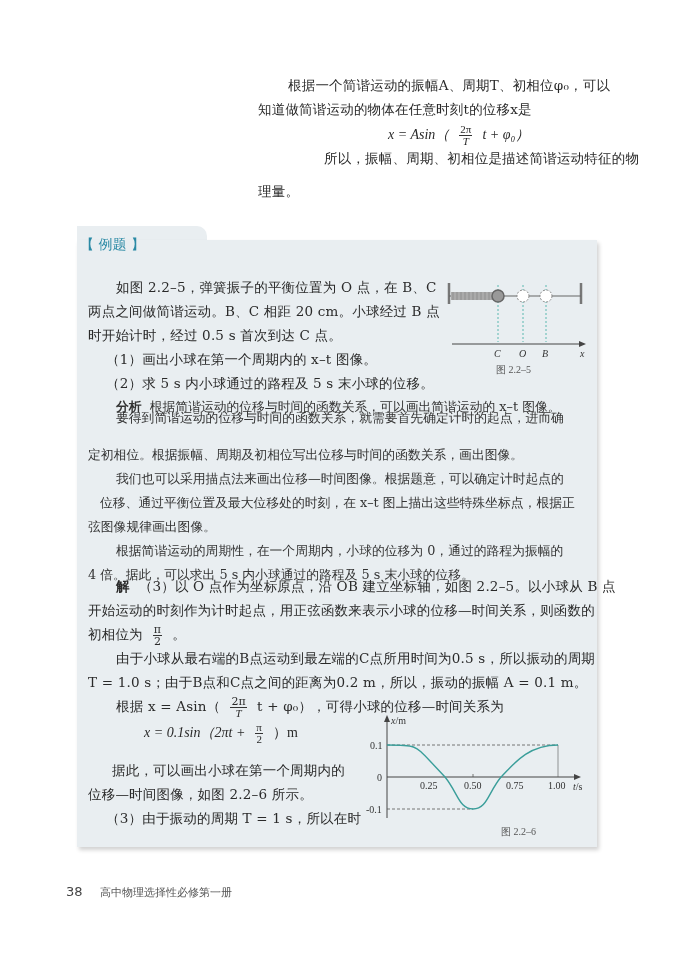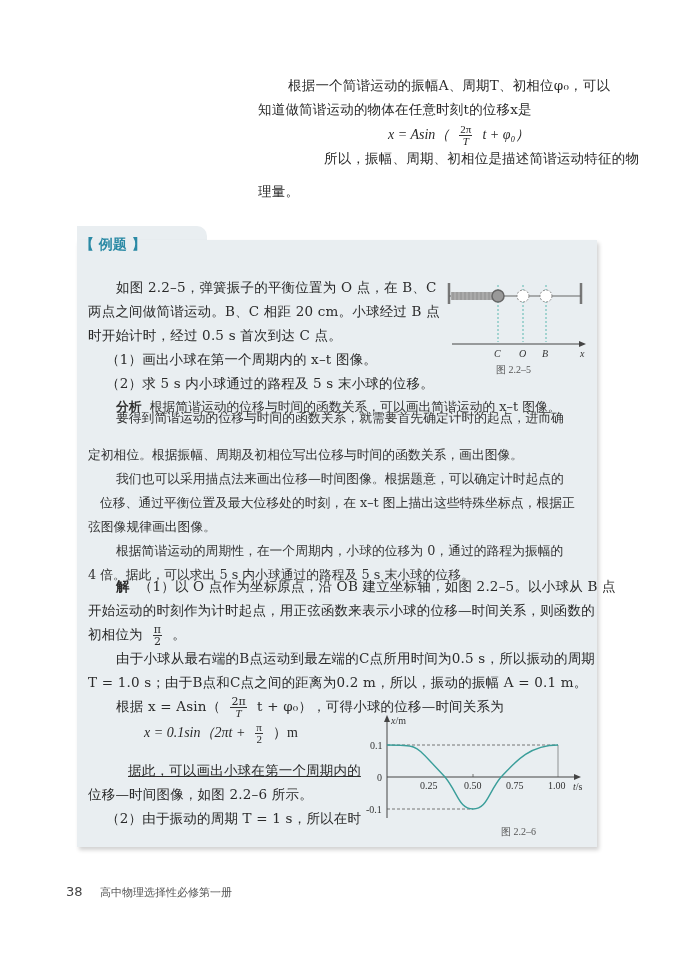--- a/index.html
+++ b/index.html
@@ -11,21 +11,21 @@
   .frac { display:inline-block; vertical-align:middle; text-align:center; font-size:11px; line-height:11px; margin:0 10px; }
   .frac span { display:block; }
   .frac .num { border-bottom:1px solid #333; padding:0 1px; }
   .formula { font-family:"Liberation Serif",serif; font-size:14px; }
 
   .box { left:77px; top:240px; width:520px; height:607px; background:#e9eef1;
          box-shadow:2px 3px 4px rgba(0,0,0,0.18); }
   .tab { left:77px; top:226px; width:130px; height:16px; background:#e9eef1;
          border-top-right-radius:10px; }
   .tab-label { left:80px; top:236px; color:#2b8aa5; font-family:"DejaVu Sans","Liberation Sans",sans-serif;
-               font-size:14px; font-weight:bold; }
+               font-size:14px; font-weight:normal; }
   .kai { font-family:"DejaVu Serif",serif; font-size:12.8px; line-height:24px; white-space:nowrap; color:#333; }
   .bold { font-family:"DejaVu Sans",sans-serif; font-weight:bold; }
   .caption { font-size:10px; color:#555; font-family:"Liberation Serif",serif; }
   .footer-num { left:66px; top:884px; font-family:"DejaVu Sans",sans-serif; font-size:13px; color:#444; }
   .footer-title { left:100px; top:885px; font-size:11px; color:#555; }
 </style>
 </head>
 <body>
 
 <div class="abs p" style="left:288px;top:73px;">根据一个简谐运动的振幅A、周期T、初相位φ₀，可以</div>
@@ -80,34 +80,34 @@
 
 <div class="abs kai" style="left:116px;top:395px;"><span class="bold">分析</span>&nbsp;&nbsp;<span>根据简谐运动的位移与时间的函数关系，可以画出简谐运动的 x–t 图像。</span></div>
 <div class="abs kai" style="left:116px;top:406px;">要得到简谐运动的位移与时间的函数关系，就需要首先确定计时的起点，进而确</div>
 <div class="abs kai" style="left:88px;top:443px;">定初相位。根据振幅、周期及初相位写出位移与时间的函数关系，画出图像。</div>
 <div class="abs kai" style="left:116px;top:467px;">我们也可以采用描点法来画出位移—时间图像。根据题意，可以确定计时起点的</div>
 <div class="abs kai" style="left:100px;top:491px;">位移、通过平衡位置及最大位移处的时刻，在 x–t 图上描出这些特殊坐标点，根据正</div>
 <div class="abs kai" style="left:88px;top:515px;">弦图像规律画出图像。</div>
 <div class="abs kai" style="left:116px;top:539px;">根据简谐运动的周期性，在一个周期内，小球的位移为 0，通过的路程为振幅的</div>
 <div class="abs kai" style="left:88px;top:563px;">4 倍。据此，可以求出 5 s 内小球通过的路程及 5 s 末小球的位移。</div>
 
-<div class="abs p" style="left:116px;top:574px;"><span class="bold">解</span>&nbsp;&nbsp;<span>（1）以 O 点作为坐标原点，沿 OB 建立坐标轴，如图 2.2–5。以小球从 B 点</span></div>
+<div class="abs p" style="left:116px;top:574px;"><span class="bold">解</span>&nbsp;&nbsp;<span>（3）以 O 点作为坐标原点，沿 OB 建立坐标轴，如图 2.2–5。以小球从 B 点</span></div>
 <div class="abs p" style="left:88px;top:598px;">开始运动的时刻作为计时起点，用正弦函数来表示小球的位移—时间关系，则函数的</div>
 <div class="abs p" style="left:88px;top:622px;"><span>初相位为</span><span class="frac"><span class="num">π</span><span>2</span></span>。</div>
 <div class="abs p" style="left:116px;top:646px;">由于小球从最右端的B点运动到最左端的C点所用时间为0.5 s，所以振动的周期</div>
 <div class="abs p" style="left:88px;top:670px;">T = 1.0 s；由于B点和C点之间的距离为0.2 m，所以，振动的振幅 A = 0.1 m。</div>
 <div class="abs p" style="left:116px;top:694px;"><span>根据 x = Asin（</span><span class="frac"><span class="num">2π</span><span class="i">T</span></span><span>t + φ₀）</span><span>，可得小球的位移—时间关系为</span></div>
 
 <div class="abs formula" style="left:144px;top:722px;">
   <span class="i">x = 0.1sin（2πt +</span><span class="frac"><span class="num">π</span><span>2</span></span><span>）m</span>
 </div>
 
-<div class="abs p" style="left:128px;top:758px;text-decoration:underline;">据此，可以画出小球在第一个周期内的</div>
+<div class="abs p" style="left:112px;top:758px;">据此，可以画出小球在第一个周期内的</div>
 <div class="abs p" style="left:88px;top:782px;">位移—时间图像，如图 2.2–6 所示。</div>
-<div class="abs p" style="left:106px;top:806px;">（2）由于振动的周期 T = 1 s，所以在时</div>
+<div class="abs p" style="left:106px;top:806px;">（3）由于振动的周期 T = 1 s，所以在时</div>
 
 <svg class="abs" style="left:360px;top:712px;" width="240" height="112">
 
   <line x1="27" y1="106" x2="27" y2="8" stroke="#444" stroke-width="1"></line>
   <polygon points="27,3 24,10 30,10" fill="#444"></polygon>
 
   <line x1="27" y1="65" x2="215" y2="65" stroke="#444" stroke-width="1"></line>
   <polygon points="221,65 214,62 214,68" fill="#444"></polygon>
 
   <line x1="27" y1="33" x2="198" y2="33" stroke="#555" stroke-width="0.8" stroke-dasharray="3,2"></line>

